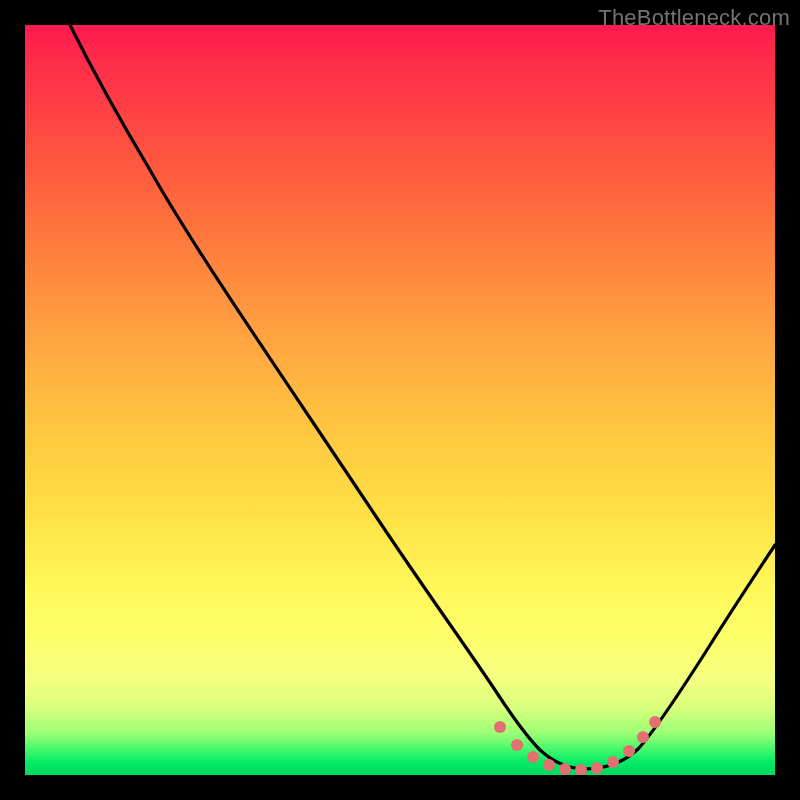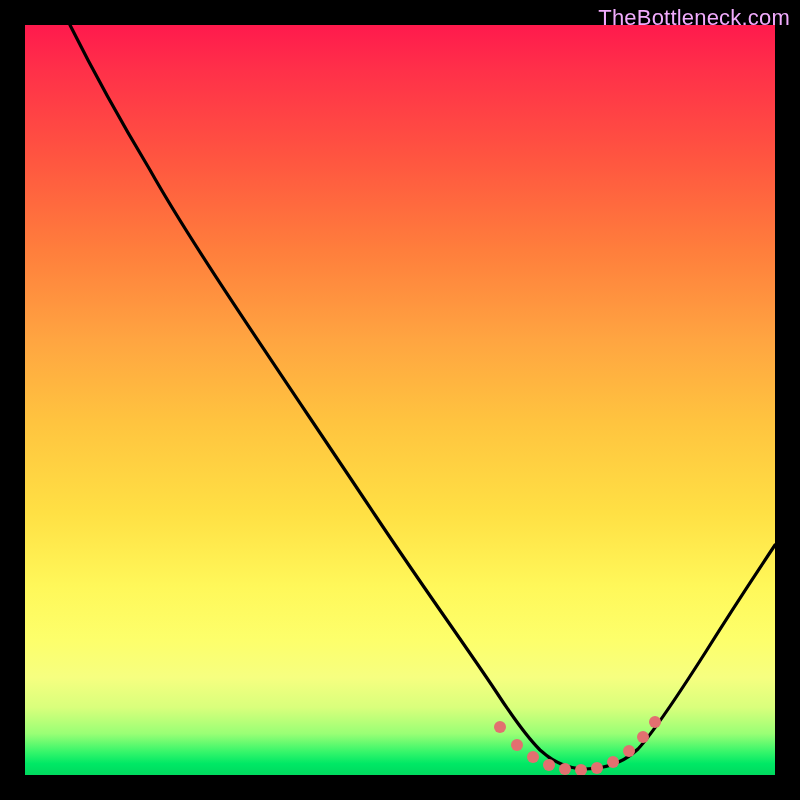--- a/index.html
+++ b/index.html
@@ -48,21 +48,21 @@
     position: absolute;
     left: 0;
     top: 0;
     width: 100%;
     height: 100%;
   }
   .watermark {
     position: absolute;
     top: 5px;
     right: 10px;
-    color: #f0abfc;
+    color: #737373;
     font-size: 22px;
     font-weight: 500;
     letter-spacing: 0.2px;
     user-select: none;
   }
 </style>
 </head>
 <body>
 
 <div class="watermark">TheBottleneck.com</div>

